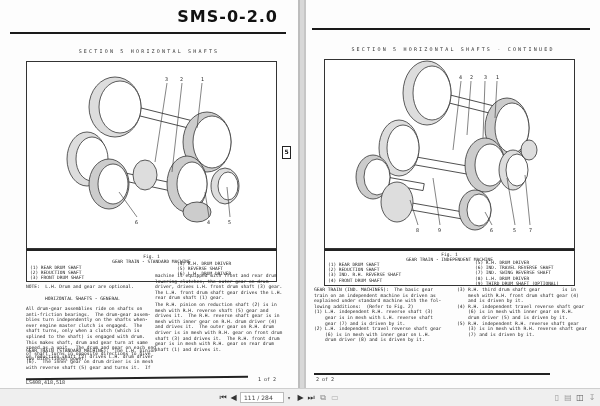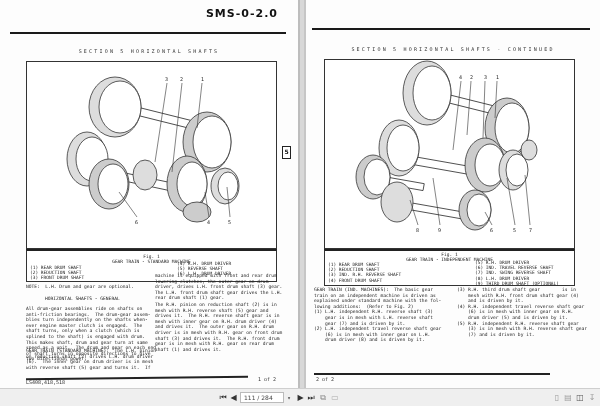--- a/index.html
+++ b/index.html
@@ -1,21 +1,21 @@
 <!DOCTYPE html>
 <html><head>
 <meta charset="utf-8">
 <style>
   * { box-sizing: border-box; margin: 0; padding: 0; }
   html, body { width: 600px; height: 406px; overflow: hidden; background: #e9e9e9; font-family: "DejaVu Sans Mono", monospace; }
   .viewer { position: absolute; left: 0; top: 0; width: 600px; height: 406px; background: #d8d8d8; }
   .page { position: absolute; top: 0; height: 388px; background: #fdfdfd; overflow: hidden; }
   .page-left { left: 0; width: 300px; border-right: 2px solid #bdbdbd; }
   .page-right { left: 304px; width: 296px; border-left: 2px solid #c6c6c6; }
-  .doc-code { position: absolute; right: 20px; top: 7px; font-family: "DejaVu Sans", sans-serif; font-weight: bold; font-size: 11px; letter-spacing: 1px; color: #111; }
+  .doc-code { position: absolute; right: 20px; top: 7px; font-family: "DejaVu Sans", sans-serif; font-weight: bold; font-size: 16px; letter-spacing: 1px; color: #111; }
   .rule { position: absolute; height: 2px; background: #1a1a1a; }
   .section-title { position: absolute; left: 0; right: 0; text-align: center; font-size: 5px; letter-spacing: 2.2px; color: #333; }
   .fig-box { position: absolute; border: 1px solid #333; background: #fff; }
   .fig-caption-box { position: absolute; border: 1px solid #333; border-top: 2px solid #222; background: #fff; font-size: 4.5px; color: #222; line-height: 5.2px; }
   .fig-caption-box .cap-title { text-align: center; }
   .legend-col { position: absolute; }
   .text-block { position: absolute; font-size: 4.6px; line-height: 5.6px; color: #222; white-space: pre-wrap; }
   .tab-marker { position: absolute; left: 282px; top: 146px; width: 9px; height: 13px; border: 1.5px solid #222; font-family: "DejaVu Sans", sans-serif; font-size: 6px; font-weight: bold; text-align: center; line-height: 10px; color: #111; background:#fff;}
   .footer-rule { position: absolute; height: 1.5px; background: #222; }
   .page-no { position: absolute; font-size: 5px; color: #333; }

